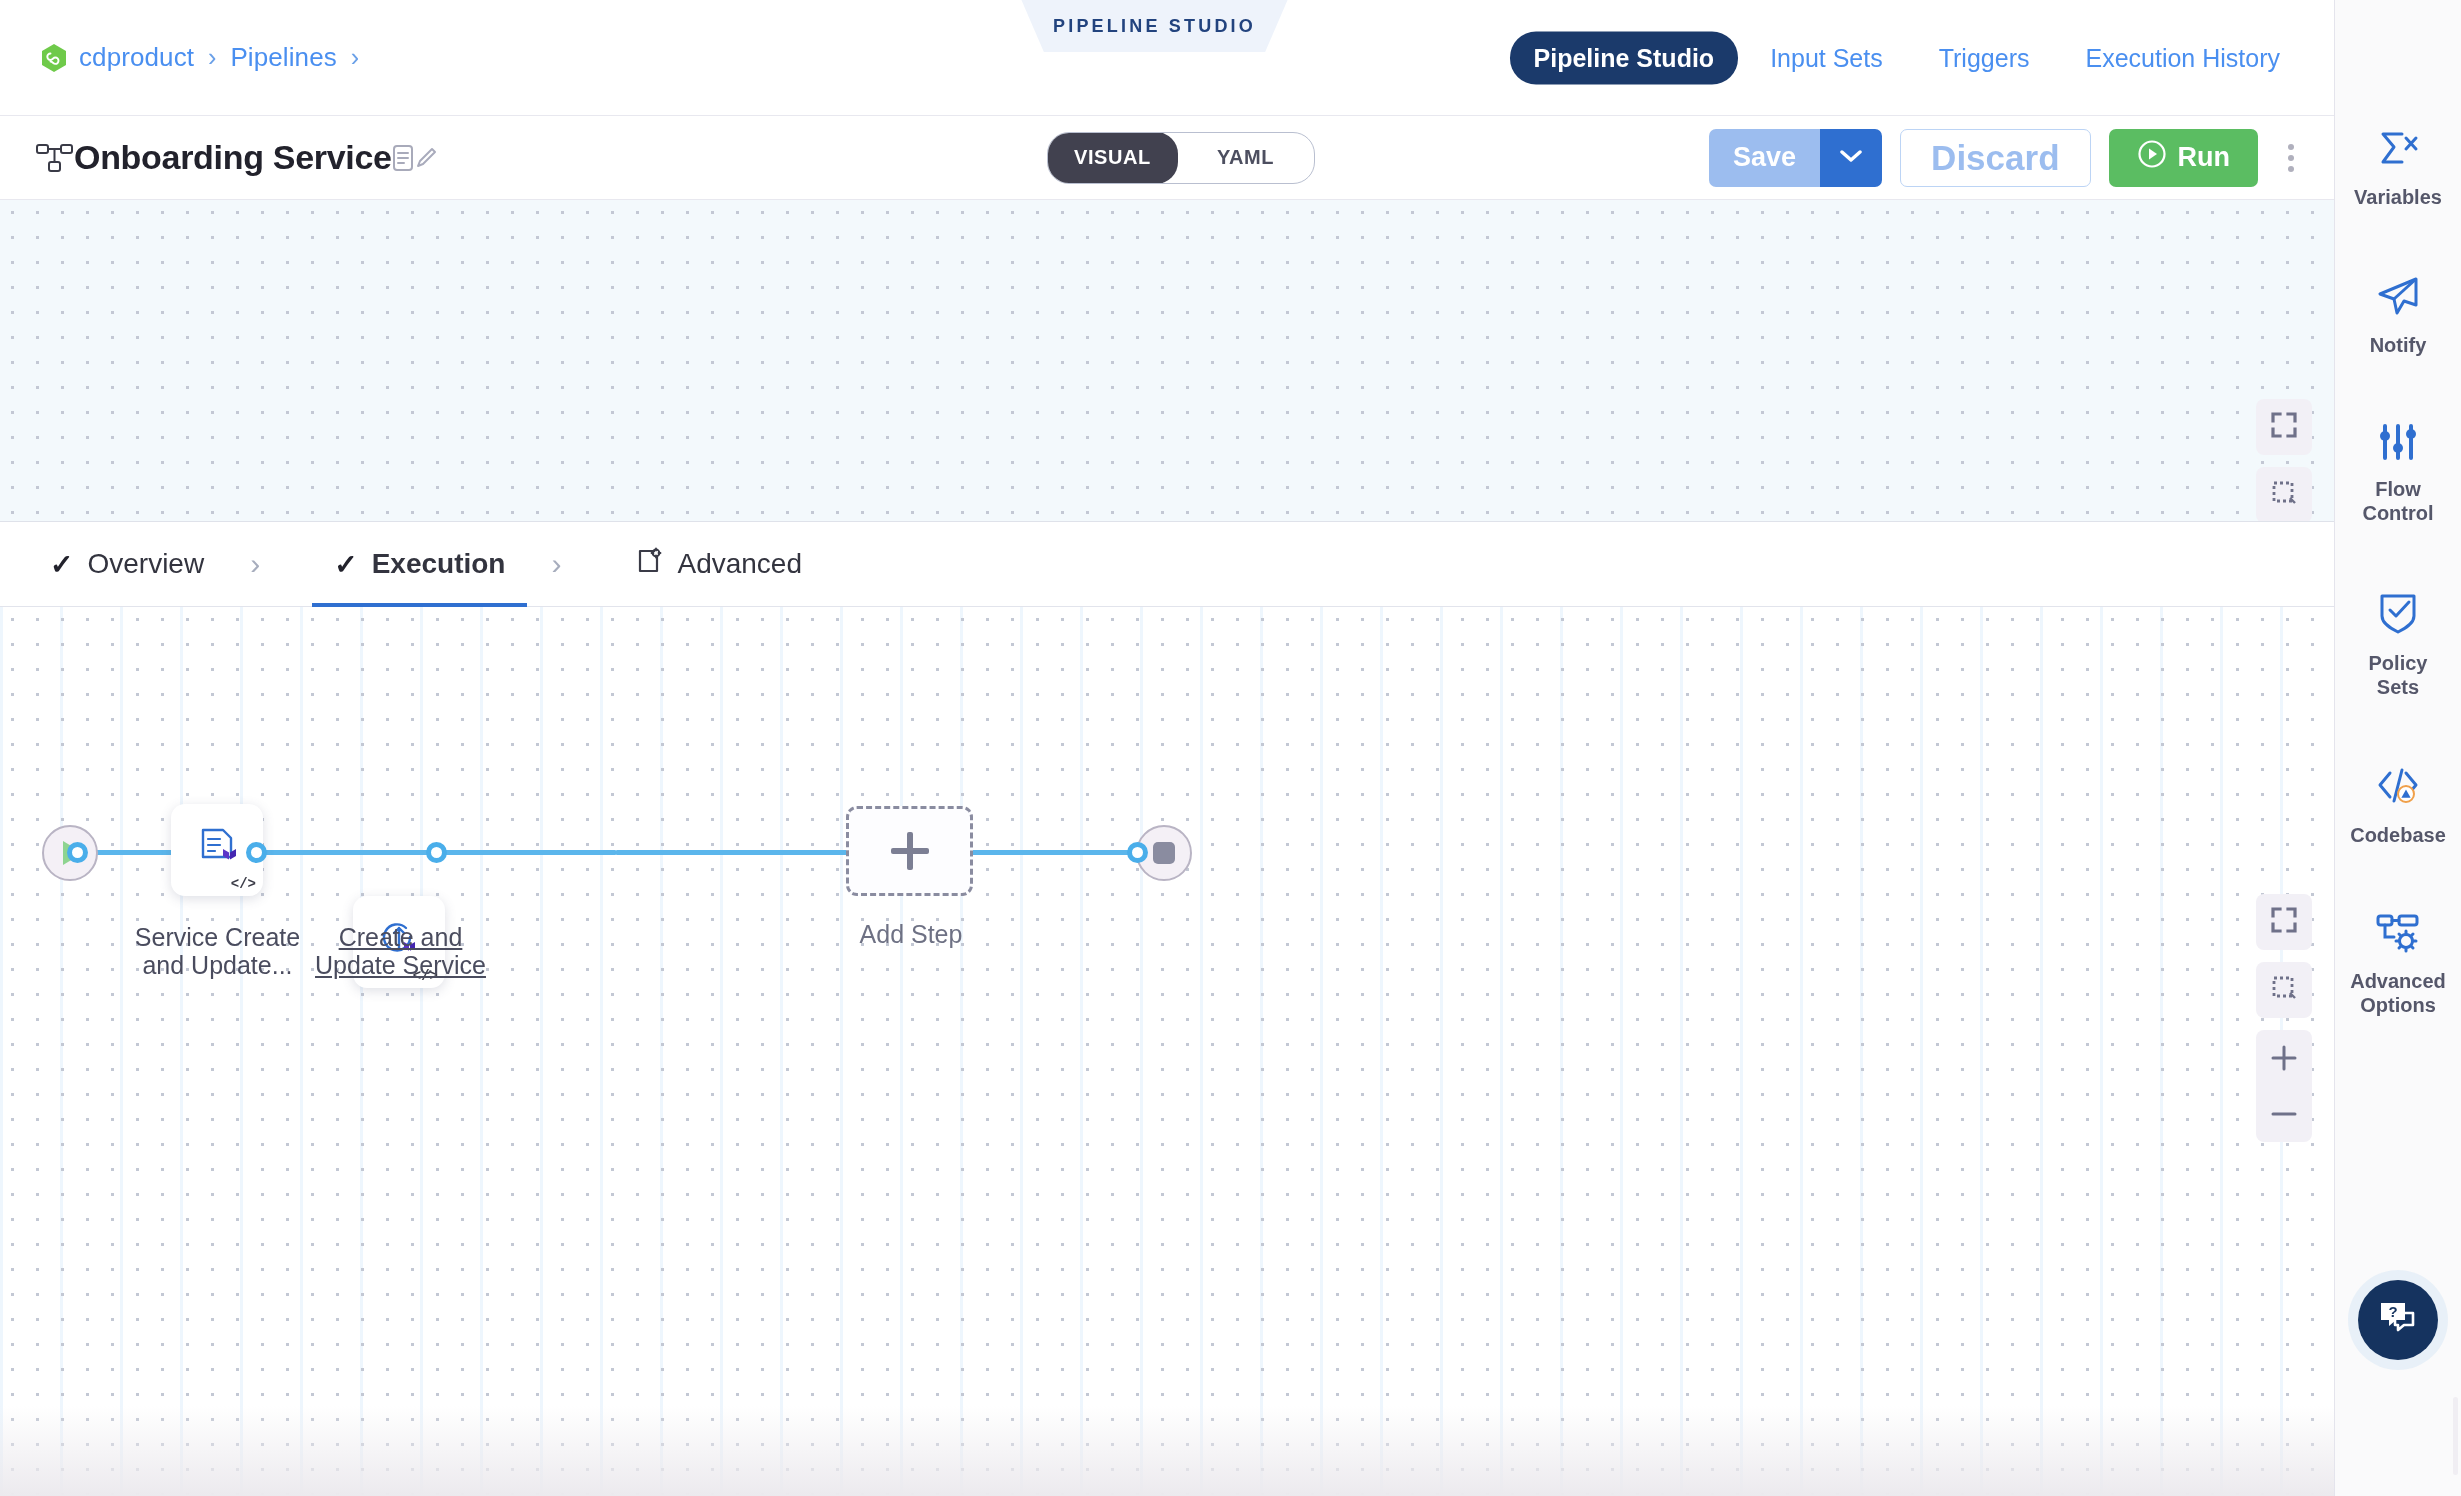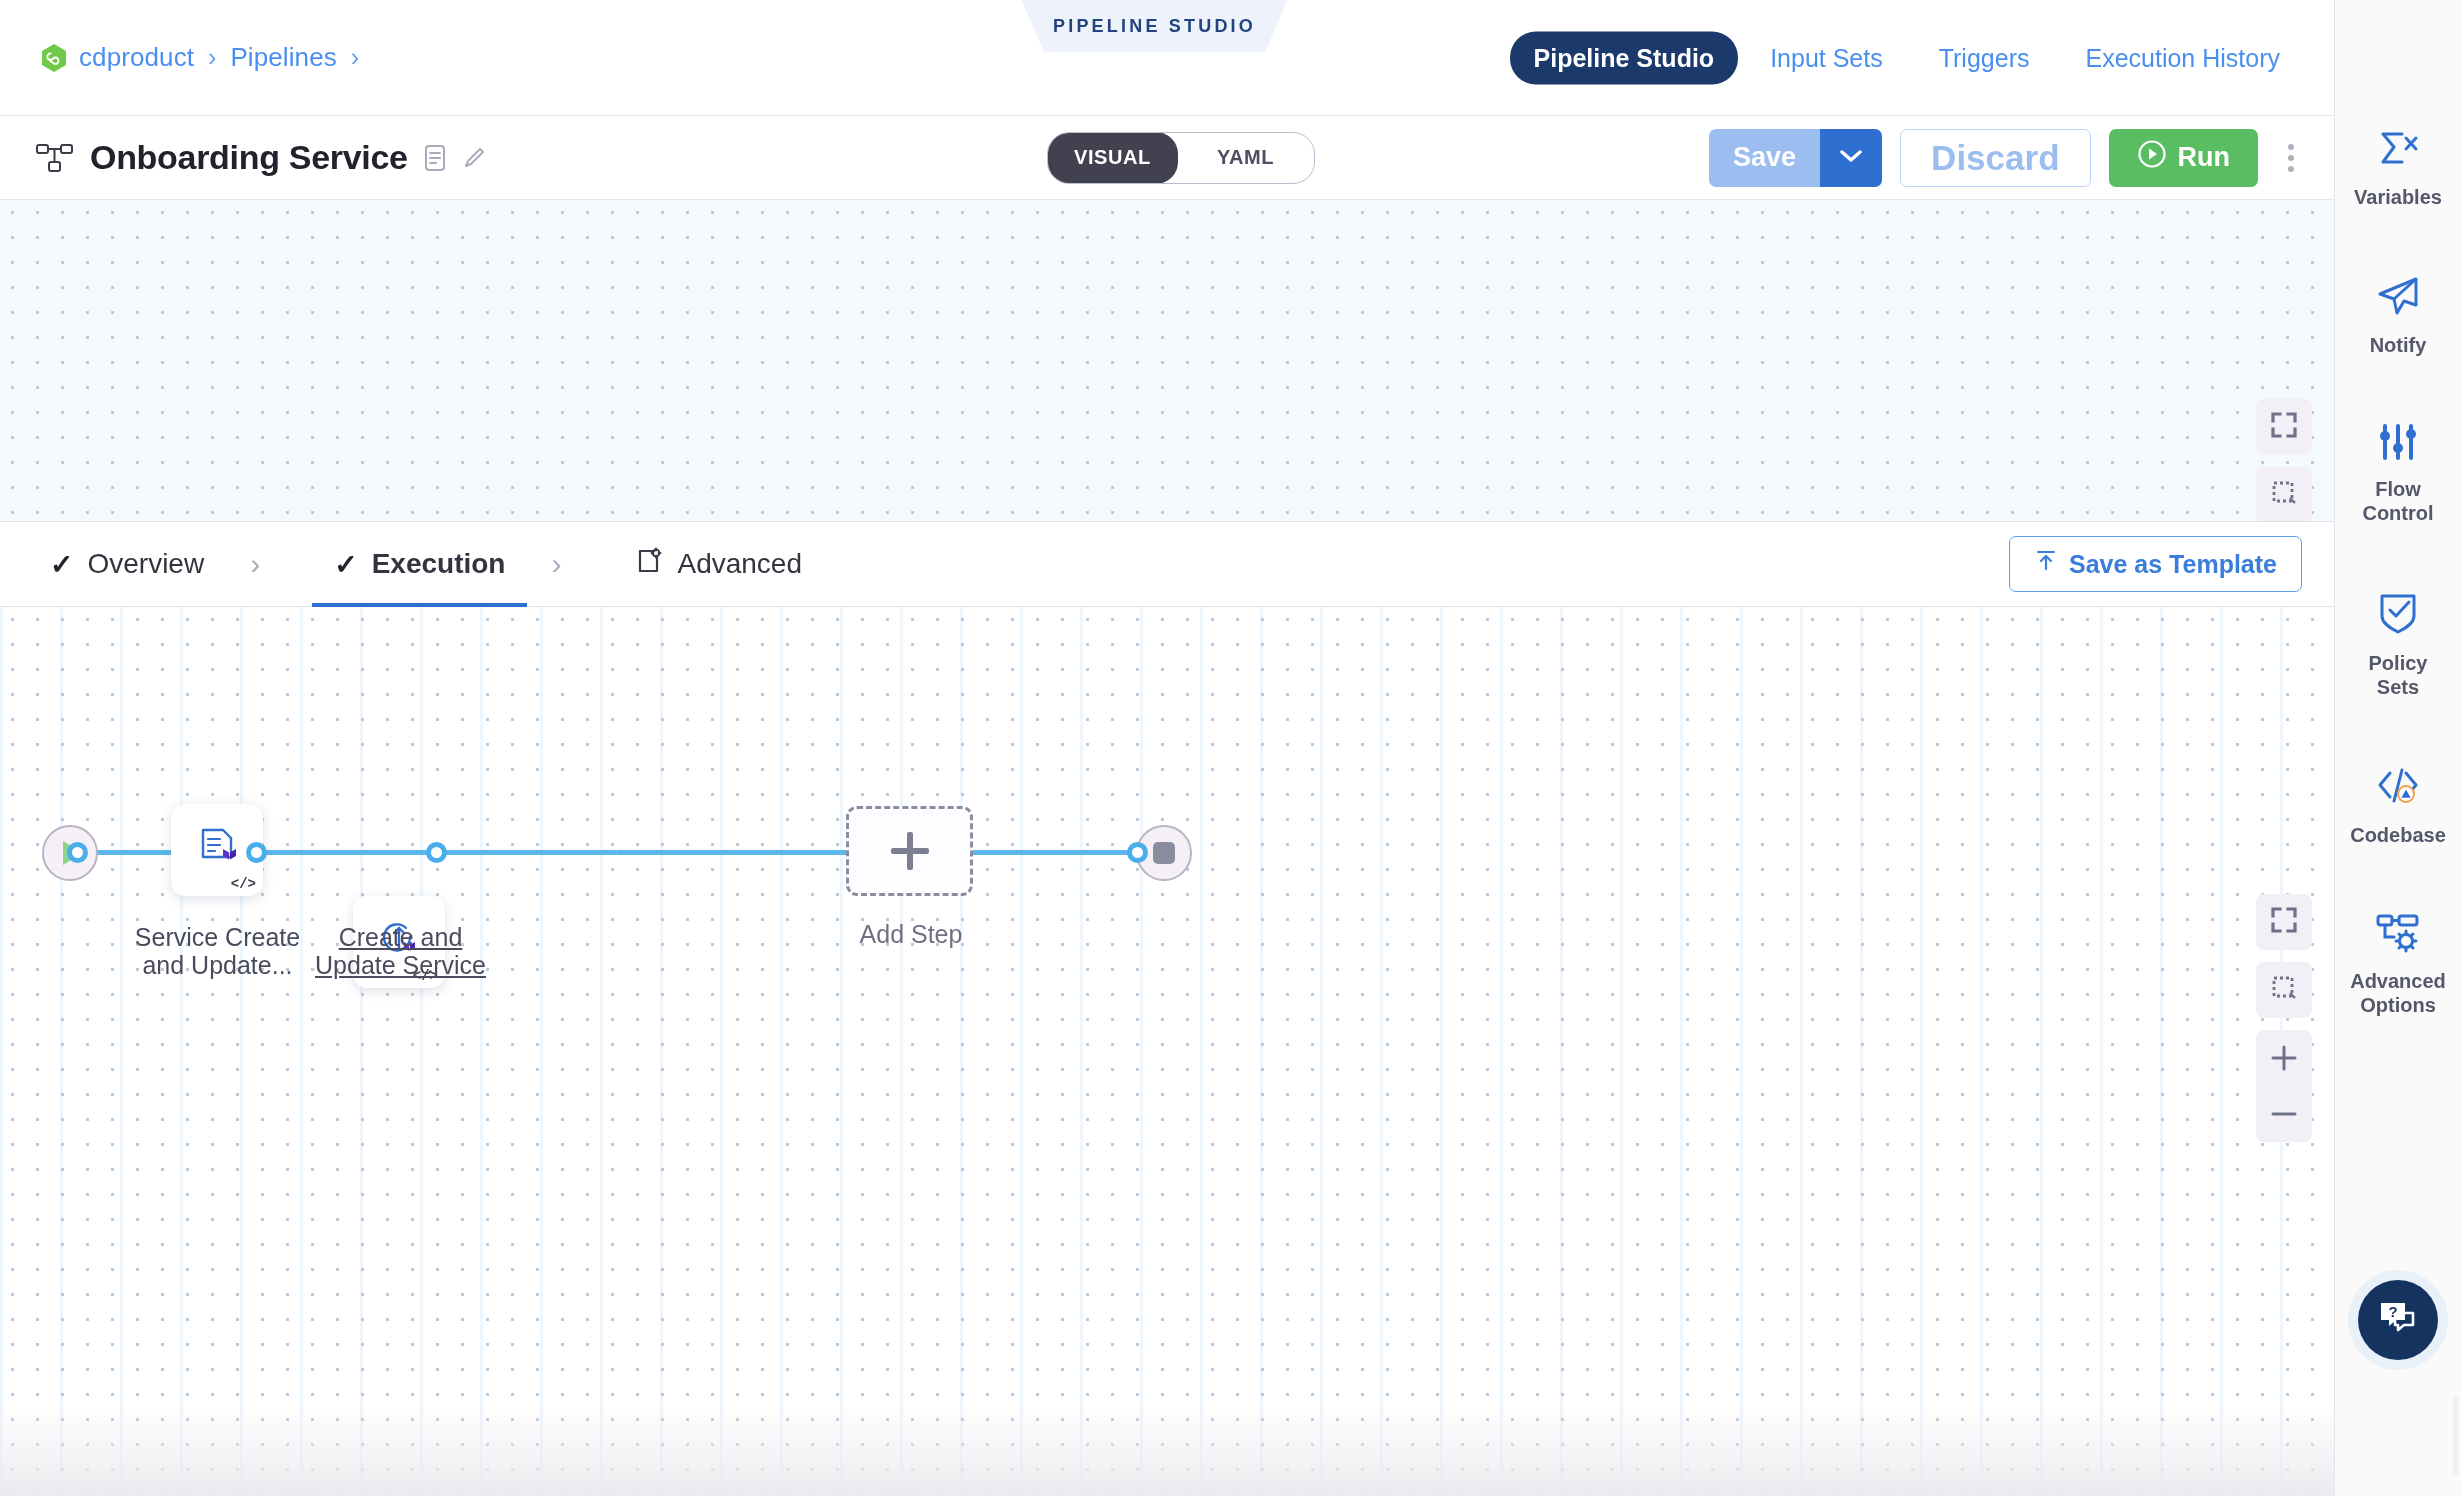--- a/index.html
+++ b/index.html
@@ -45,21 +45,21 @@
     white-space: nowrap; font-weight: 500;
   }
   .topnav-item.active { background: #1b3a6b; color: #fff; font-weight: bold; }
 
   
   .titlebar {
     position: relative; height: 84px; flex: 0 0 84px;
     background: #fff; border-bottom: 1px solid #e8e8ef;
     display: flex; align-items: center;
   }
-  .title-left { display: flex; align-items: center; gap: 16px; padding-left: 36px; }
+  .title-left { display: flex; align-items: center; padding-left: 36px; }
   .pipeline-icon { width: 38px; height: 30px; }
   .pipeline-title { font-size: 34px; font-weight: bold; color: #22222c; letter-spacing:-0.3px; }
   .title-sm-icon { width: 22px; height: 28px; opacity:.85; }
   .title-pencil { width: 26px; height: 26px; }
 
   .mode-toggle {
     position: absolute; left: 1047px; top: 50%; transform: translateY(-50%);
     display: flex; align-items: stretch;
     border: 1px solid #b9bfd0; border-radius: 22px; background: #fff;
     height: 52px; overflow: hidden;
@@ -356,28 +356,20 @@
       <span>
         <svg width="28" height="28" viewBox="0 0 28 28">
           <path d="M20 4H5v20h17V9" fill="none" stroke="#3a3b47" stroke-width="2.2" stroke-linejoin="round"></path>
           <circle cx="21" cy="6" r="3.4" fill="none" stroke="#3a3b47" stroke-width="2"></circle>
           <path d="M21 1.5v2M21 8.5v2M16.5 6h2M23.5 6h2" stroke="#3a3b47" stroke-width="1.8" stroke-linecap="round"></path>
         </svg>
       </span>
       <span>Advanced</span>
     </div>
 
-    <button class="save-tpl-btn">
-      <span>
-        <svg width="24" height="24" viewBox="0 0 24 24">
-          <path d="M4 3h16M12 20V7M12 7l-5 5M12 7l5 5" fill="none" stroke="#3b7ddd" stroke-width="2.2" stroke-linecap="round" stroke-linejoin="round"></path>
-        </svg>
-      </span>
-      <span>Save as Template</span>
-    </button>
   </div>
 
   <div class="exec-canvas">
 
     <div class="edge" style="left:78px; top:243px; width:214px;"></div>
     <div class="edge" style="left:257px; top:243px; width:179px;"></div>
     <div class="edge" style="left:438px; top:243px; width:179px;"></div>
     <div class="edge" style="left:615px; top:243px; width:537px;"></div>
 
     <div class="gnode startnode" style="left:42px; top:218px;">

